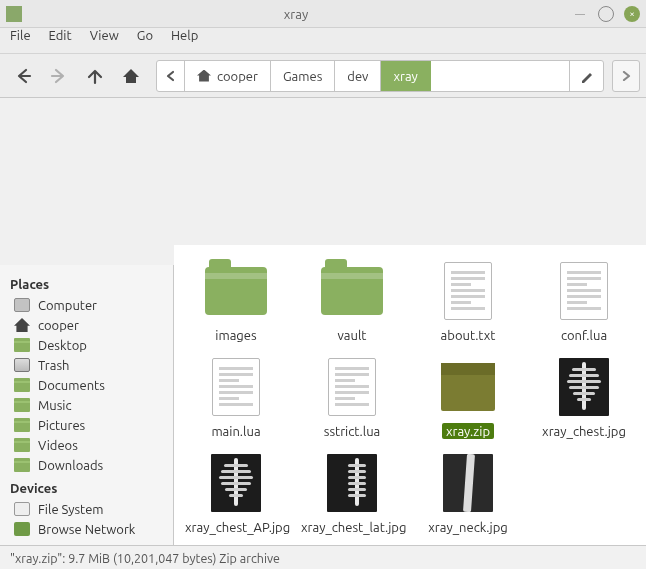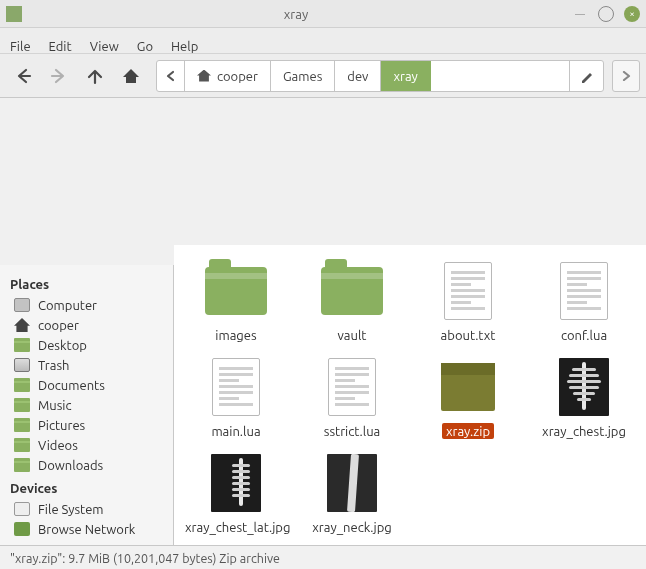--- a/index.html
+++ b/index.html
@@ -39,21 +39,21 @@
     font-size: 10px; line-height: 1;
   }
   .win-min { color:#888; }
   .win-max { border:1px solid #888; border-radius:50%; width:12px; height:12px; }
   .win-close { background:#87a556; color:#fff; font-size:11px; }
 
   
   .menubar {
     height: 26px;
     display: flex;
-    align-items: flex-end;
+    align-items: flex-start;
     gap: 18px;
     padding: 0 10px;
     background: #ededed;
     border-bottom: 1px solid #d4d4d4;
   }
   .menubar span { cursor: default; }
 
   
   .toolbar {
     height: 44px;
@@ -163,21 +163,21 @@
   .cell .iconwrap {
     width:64px; height:60px;
     display:flex; align-items:center; justify-content:center;
   }
   .cell .label {
     margin-top:6px;
     padding:1px 4px;
     max-width:110px;
     text-align:center;
   }
-  .cell.selected .label { background:#c2410c; color:#fff; border-radius:2px; }
+  .cell.selected .label { background:#4d7c0f; color:#fff; border-radius:2px; }
 
   
   .ico-folder {
     width:62px; height:48px;
     background:#8ab060;
     border-radius:4px;
     position:relative;
   }
   .ico-folder::before{
     content:""; position:absolute;
@@ -468,20 +468,34 @@
               <div class="rib r3"></div>
               <div class="rib r4"></div>
               <div class="rib r5"></div>
               <div class="rib r6"></div>
             </div>
           </div>
           <div class="label">xray_chest.jpg</div>
         </div>
         <div class="cell">
           <div class="iconwrap">
+            <div class="ico-xray ">
+              <div class="ribs"></div>
+              <div class="rib r1"></div>
+              <div class="rib r2"></div>
+              <div class="rib r3"></div>
+              <div class="rib r4"></div>
+              <div class="rib r5"></div>
+              <div class="rib r6"></div>
+            </div>
+          </div>
+          <div class="label">xray_chest_AP.jpg</div>
+        </div>
+        <div class="cell">
+          <div class="iconwrap">
             <div class="ico-xray lateral">
               <div class="ribs"></div>
               <div class="rib r1"></div>
               <div class="rib r2"></div>
               <div class="rib r3"></div>
               <div class="rib r4"></div>
               <div class="rib r5"></div>
               <div class="rib r6"></div>
             </div>
           </div>

